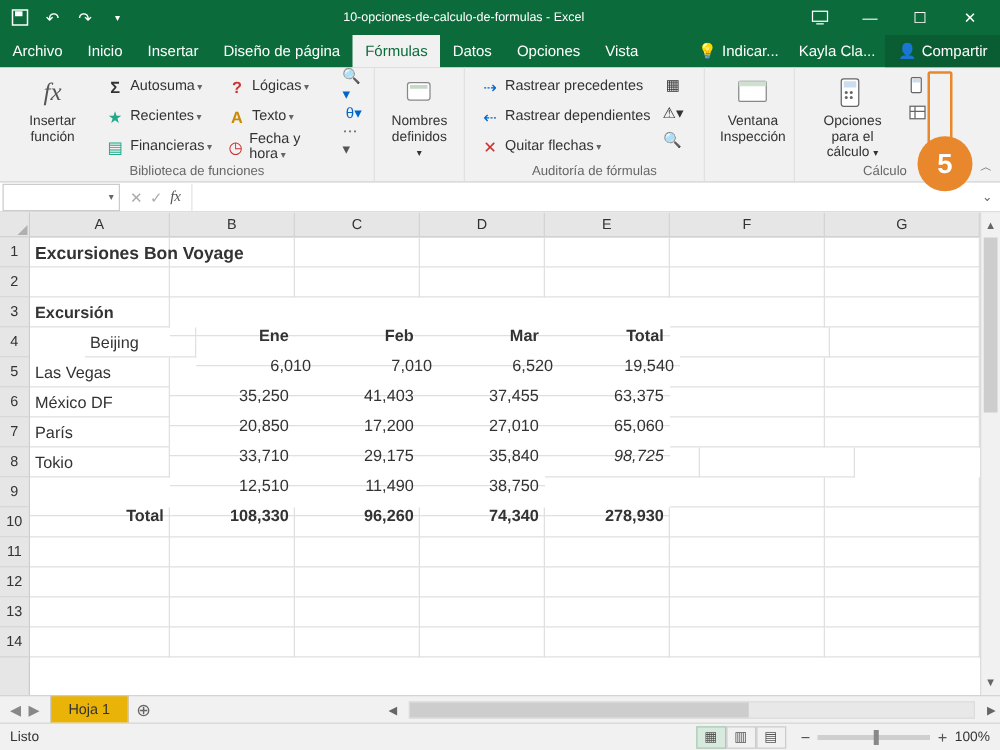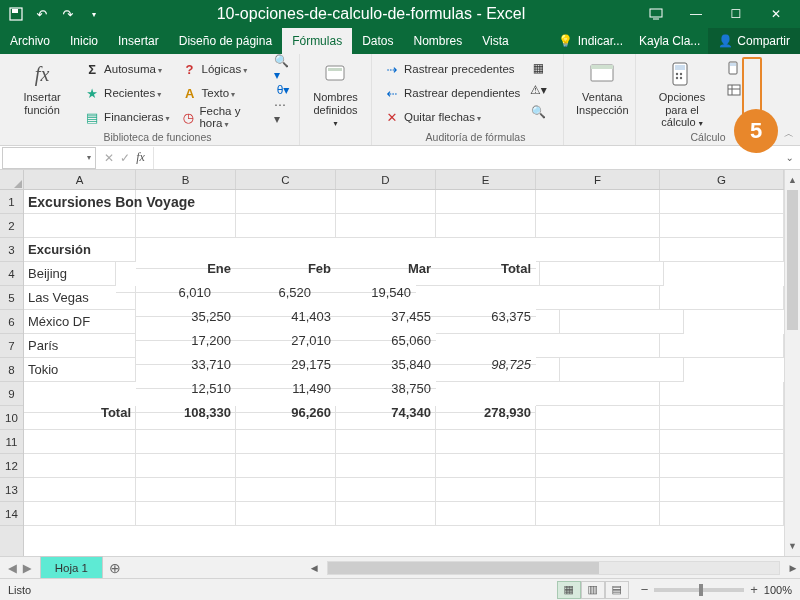--- a/index.html
+++ b/index.html
@@ -1,21 +1,21 @@
 <!DOCTYPE html>
 <html><head>
 <meta charset="utf-8">
 <style>
 * { margin: 0; padding: 0; box-sizing: border-box; font-family: "Segoe UI", Arial, sans-serif; }
 body { width: 800px; height: 600px; background: #fff; overflow: hidden; position: relative; font-size: 12px; color: #333; }
 
 .titlebar { background: #0b6b3a; height: 28px; display: flex; align-items: center; color: #fff; padding: 0 4px; }
 .titlebar .qa { display: flex; gap: 2px; align-items: center; }
 .titlebar .qa span { width: 24px; height: 24px; display: flex; align-items: center; justify-content: center; font-size: 13px; }
-.titlebar .title { flex: 1; text-align: center; font-size: 16px; }
+.titlebar .title { flex: 1; text-align: center; font-size: 10px; }
 .titlebar .winbtns { display: flex; }
 .titlebar .winbtns span { width: 40px; height: 28px; display: flex; align-items: center; justify-content: center; font-size: 12px; }
 
 .menubar { background: #0b6b3a; height: 26px; display: flex; align-items: center; color: #fff; font-size: 12px; }
 .menubar .mtab { padding: 0 10px; height: 26px; display: flex; align-items: center; cursor: pointer; }
 .menubar .mtab.active { background: #f1f1f1; color: #0b6b3a; }
 .menubar .right { margin-left: auto; display: flex; align-items: center; }
 .menubar .right .item { padding: 0 8px; display: flex; align-items: center; gap: 4px; }
 .menubar .share { background: #0a5c32; padding: 0 10px; height: 26px; display: flex; align-items: center; gap: 4px; }
 
@@ -64,21 +64,21 @@
 .cell.r { justify-content: flex-end; margin-top: 30px; }
 .cell.b { font-weight: 700; }
 
 .vscroll { width: 16px; background: #f1f1f1; border-left: 1px solid #dcdcdc; position: relative; }
 .vscroll .thumb { position: absolute; top: 20px; left: 2px; right: 2px; height: 140px; background: #cdcdcd; }
 .vscroll .arr { position: absolute; left: 0; right: 0; height: 16px; display: flex; align-items: center; justify-content: center; font-size: 9px; color: #666; }
 .vscroll .arr.up { top: 2px; } .vscroll .arr.dn { bottom: 2px; }
 
 .tabbar { height: 22px; border-top: 1px solid #d4d4d4; background: #f1f1f1; display: flex; align-items: center; font-size: 11.5px; }
 .tabbar .nav { padding: 0 8px; color: #888; display:flex; gap:6px;}
-.sheet-tab { background: #5eead4; border: 1px solid #ccc; border-bottom: none; padding: 2px 14px; height: 22px; display: flex; align-items: center; margin-top:-1px;}
+.sheet-tab { background: #eab308; border: 1px solid #ccc; border-bottom: none; padding: 2px 14px; height: 22px; display: flex; align-items: center; margin-top:-1px;}
 .tabbar .plus { width: 24px; text-align: center; color: #666; cursor: pointer; font-size: 14px; }
 .tabbar .hscroll { flex: 1; margin: 0 6px; height: 14px; background: #e8e8e8; position: relative; border: 1px solid #dcdcdc; }
 .tabbar .hscroll .thumb { position: absolute; left: 0; top: 0; bottom: 0; width: 60%; background: #cdcdcd; }
 .tabbar .harr { width: 14px; text-align: center; font-size: 9px; color: #666; }
 
 .status { height: 22px; background: #f1f1f1; border-top: 1px solid #d4d4d4; display: flex; align-items: center; font-size: 11px; padding: 0 8px; }
 .status .views { margin-left: auto; display: flex; gap: 0; }
 .status .views span { width: 24px; height: 18px; border: 1px solid #ccc; display: flex; align-items: center; justify-content: center; font-size: 11px; color: #555; cursor: pointer; }
 .status .views span.active { background: #d8eadd; border-color: #a8c9b2; }
 .status .zoom { display: flex; align-items: center; gap: 6px; margin-left: 12px; }
@@ -118,21 +118,21 @@
   </div>
 </div>
 
 <div class="menubar">
   <div class="mtab">Archivo</div>
   <div class="mtab">Inicio</div>
   <div class="mtab">Insertar</div>
   <div class="mtab">Diseño de página</div>
   <div class="mtab active">Fórmulas</div>
   <div class="mtab">Datos</div>
-  <div class="mtab">Nombres</div>
+  <div class="mtab">Opciones</div>
   <div class="mtab">Vista</div>
   <div class="right">
     <div class="item">
         <span>💡</span>
         <span>Indicar...</span>
       </div>
     <div class="item">Kayla Cla...</div>
     <div class="share">
         <span>👤</span>
         <span>Compartir</span>
@@ -344,38 +344,40 @@
         <div class="row">
           <div class="cell b" style="width: 112px;">Excursión</div>
           <div class="cell b r" style="width: 100px;">Ene</div>
           <div class="cell b r" style="width: 100px;">Feb</div>
           <div class="cell b r" style="width: 100px;">Mar</div>
           <div class="cell b r" style="width: 100px;">Total</div>
           <div class="cell" style="width: 124px;"></div>
           <div class="cell" style="width: 124px;"></div>
         </div>
         <div class="row">
-          <div class="cell" style="width: 92px;">Beijing</div>
+          <div class="cell" style="width: 92px; margin-left: 44px;">Beijing</div>
           <div class="cell r" style="width: 100px;">6,010</div>
+          <div class="cell r" style="width: 100px;">7,010</div>
           <div class="cell r" style="width: 100px;">6,520</div>
           <div class="cell r" style="width: 100px;">19,540</div>
           <div class="cell" style="width: 124px;"></div>
           <div class="cell" style="width: 124px;"></div>
         </div>
         <div class="row">
           <div class="cell" style="width: 112px;">Las Vegas</div>
           <div class="cell r" style="width: 100px;">35,250</div>
           <div class="cell r" style="width: 100px;">41,403</div>
           <div class="cell r" style="width: 100px;">37,455</div>
           <div class="cell r" style="width: 100px;">63,375</div>
           <div class="cell" style="width: 124px;"></div>
           <div class="cell" style="width: 124px;"></div>
         </div>
         <div class="row">
           <div class="cell" style="width: 112px;">México DF</div>
+          <div class="cell r" style="width: 100px;">20,850</div>
           <div class="cell r" style="width: 100px;">17,200</div>
           <div class="cell r" style="width: 100px;">27,010</div>
           <div class="cell r" style="width: 100px;">65,060</div>
           <div class="cell" style="width: 124px;"></div>
           <div class="cell" style="width: 124px;"></div>
         </div>
         <div class="row">
           <div class="cell" style="width: 112px;">París</div>
           <div class="cell r" style="width: 100px;">33,710</div>
           <div class="cell r" style="width: 100px;">29,175</div>

